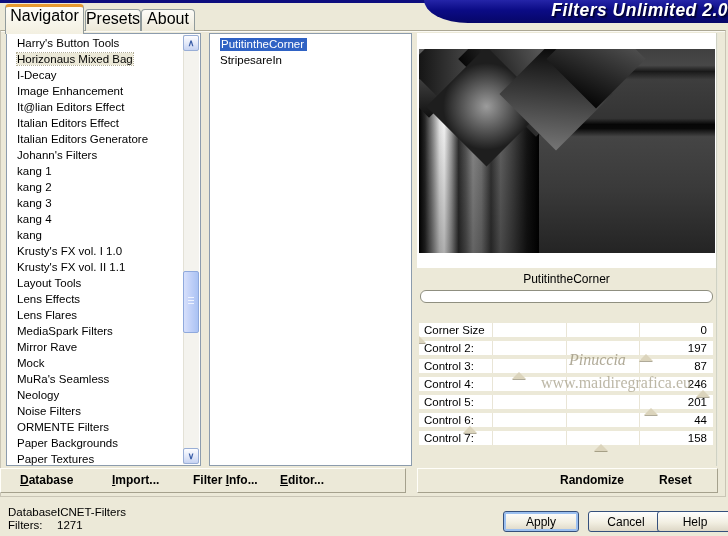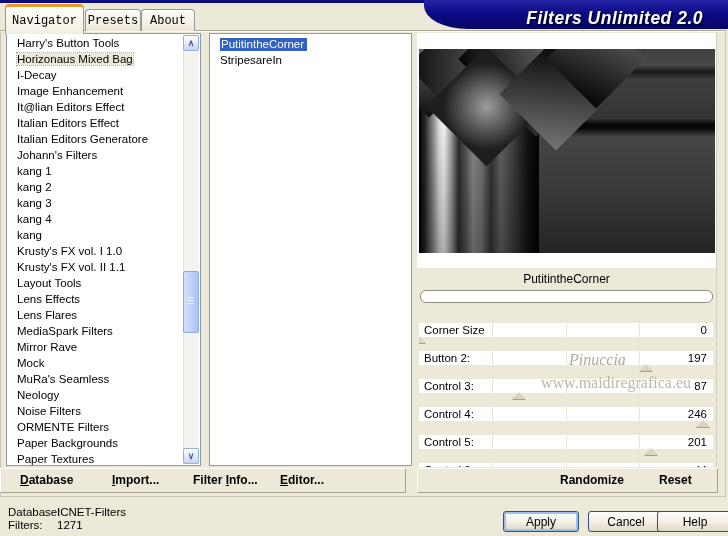--- a/index.html
+++ b/index.html
@@ -1,29 +1,29 @@
 <!DOCTYPE html>
 <html><head>
 <meta charset="utf-8">
 <style>
   html,body{margin:0;padding:0;}
   body{width:728px;height:536px;position:relative;overflow:hidden;
        background:#ece9d8;font-family:"Liberation Sans",sans-serif;font-size:11.5px;color:#000;}
 
   
   .top-line{position:absolute;left:0;top:0;width:728px;height:3px;background:#0d0d7e;}
-  .banner{position:absolute;top:0;left:424px;width:304px;height:29px;
+  .banner{position:absolute;top:0;left:424px;width:304px;height:23px;
           background:linear-gradient(180deg,#2525a8 0%,#0b0b85 45%,#060668 100%);
           border-bottom-left-radius:44px 23px;
-          display:flex;align-items:flex-end;justify-content:flex-end;padding-right:25px;box-sizing:border-box;}
+          display:flex;align-items:flex-start;justify-content:flex-end;padding-right:0;box-sizing:border-box;}
   .banner span{color:#fff;font-weight:bold;font-style:italic;font-size:17.5px;letter-spacing:.5px;
           text-shadow:1px 1px 0 #00003a,2px 2px 1px rgba(0,0,0,.45);}
   .tab{position:absolute;border:1px solid #919b9c;border-bottom:none;border-radius:4px 4px 0 0;
-       display:flex;align-items:center;justify-content:center;font-size:12px;z-index:4;
-       background:linear-gradient(180deg,#fdfcf7,#ece8d8);font-family:Liberation Mono, monospace;}
+       display:flex;justify-content:center;font-size:16px;z-index:4;
+       background:linear-gradient(180deg,#fdfcf7,#ece8d8);}
   .tab.active{left:5px;top:4px;width:77px;height:27px;z-index:6;
        background:linear-gradient(180deg,#fefdf9,#f3f0e1);
        border-top:3px solid #e89a31;}
   .tab.t2{left:85px;top:9px;width:54px;height:21px;}
   .tab.t3{left:141px;top:9px;width:52px;height:21px;}
 
   
   .tab-page{position:absolute;left:0;top:30px;width:726px;height:467px;background:#ece9d8;
             border:1px solid #c9c5b5;border-top-color:#aba794;box-shadow:inset 0 1px 0 #fbfaf4;box-sizing:border-box;}
 
@@ -71,21 +71,21 @@
   .d4{left:25px;top:15px;width:85px;height:85px;background:radial-gradient(ellipse at center,#9c9c9c 0%,#1e1e1e 72%);}
   .d5{left:97px;top:5px;width:80px;height:80px;background:linear-gradient(320deg,#757575,#000);}
   .d6{left:142px;top:-25px;width:70px;height:70px;background:linear-gradient(160deg,#616161,#050505);}
 
   .preview-name{position:absolute;left:0;top:239px;width:299px;text-align:center;font-size:12px;}
   .progress{position:absolute;left:3px;top:257px;width:291px;height:11px;background:#fff;
             border:1px solid #8f8f80;border-radius:6px;overflow:hidden;}
   .pfill{height:100%;background:#316ac5;width:0;}
 
   .params{position:absolute;left:2px;top:290px;width:294px;height:144px;overflow:hidden;}
-  .prow{position:relative;height:28px;}
+  .prow{position:relative;height:18px;}
   .ptrack{position:absolute;left:0;top:0;right:0;height:14px;
      background:linear-gradient(#e9e5d6,#e9e5d6) 25% 0/1px 100% no-repeat,
                 linear-gradient(#e9e5d6,#e9e5d6) 50% 0/1px 100% no-repeat,
                 linear-gradient(#e9e5d6,#e9e5d6) 75% 0/1px 100% no-repeat,#fff;}
   .plabel{position:absolute;left:5px;top:1px;}
   .pvalue{position:absolute;right:6px;top:1px;}
   .pthumb{position:absolute;top:13px;width:0;height:0;z-index:2;transform:translateX(-50%);
      border-left:7px solid transparent;border-right:7px solid transparent;border-bottom:7px solid #dbd4bc;
      filter:drop-shadow(0 1px 0 rgba(110,100,70,.55));}
   .wm1{position:absolute;left:152px;top:318px;font-family:"Liberation Serif",serif;font-style:italic;
@@ -202,21 +202,21 @@
   <div class="params">
       <div class="prow">
         <div class="ptrack">
           <span class="plabel">Corner Size</span>
           <span class="pvalue">0</span>
         </div>
         <div class="pthumb" style="left: 0%;"></div>
       </div>
       <div class="prow">
         <div class="ptrack">
-          <span class="plabel">Button 2:</span>
+          <span class="plabel">Control 2:</span>
           <span class="pvalue">197</span>
         </div>
         <div class="pthumb" style="left: 77.2549%;"></div>
       </div>
       <div class="prow">
         <div class="ptrack">
           <span class="plabel">Control 3:</span>
           <span class="pvalue">87</span>
         </div>
         <div class="pthumb" style="left: 34.1176%;"></div>

